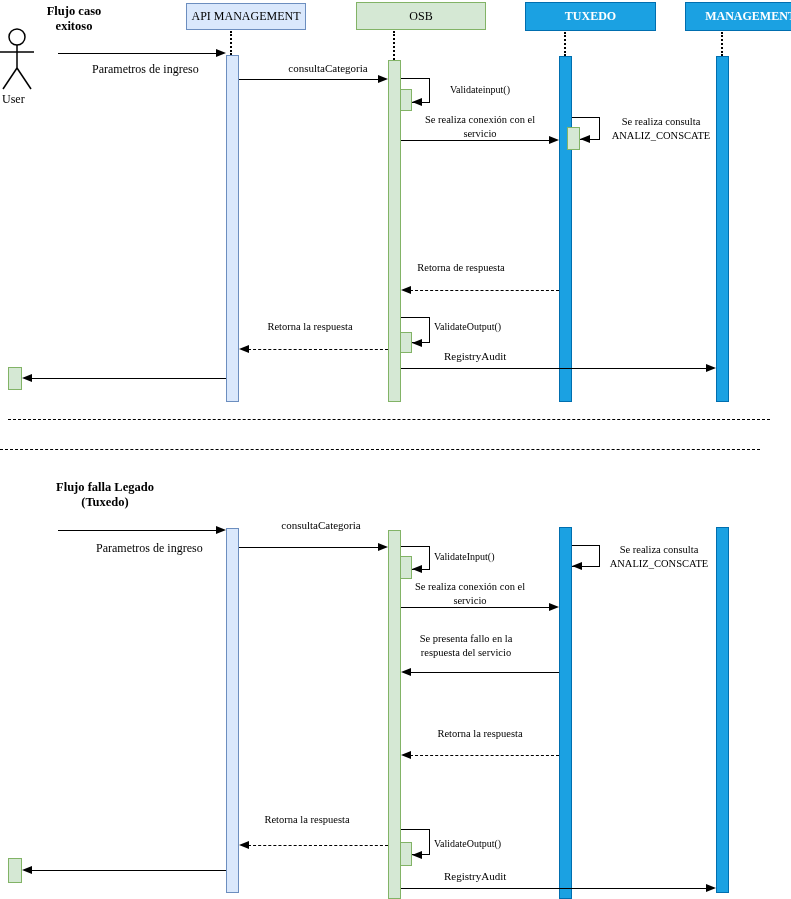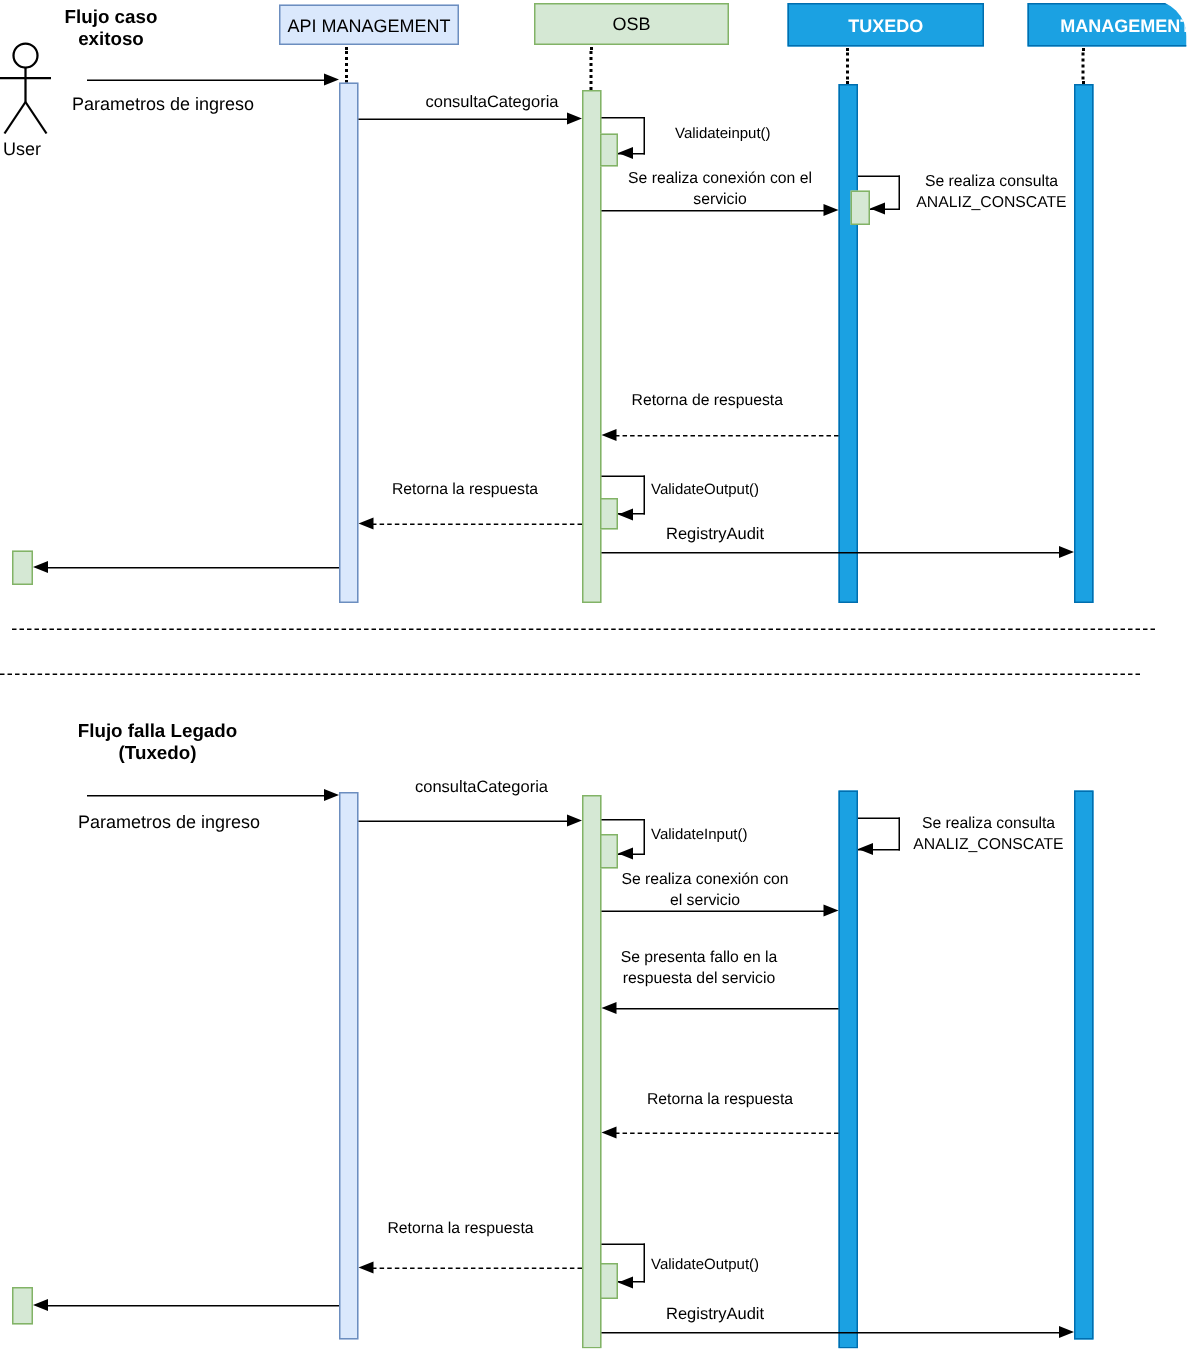--- a/index.html
+++ b/index.html
@@ -1,18 +1,18 @@
 <!DOCTYPE html>
 <html><head>
 <meta charset="utf-8">
 <style>
   html,body{margin:0;padding:0;background:#fff;}
   #canvas{
     position:relative;width:791px;height:899px;overflow:hidden;background:#fff;
-    font-family:Liberation Sans, sans-serif;color:#000;font-size:11px;border-radius:24px;
+    font-family:Liberation Serif, serif;color:#000;font-size:11px;
   }
   .abs{position:absolute;}
   
   .head-box{
     position:absolute;display:flex;align-items:center;justify-content:center;
     font-size:12px;border:1px solid;box-sizing:border-box;text-align:center;margin-left:26px;
   }
   .hb-api{background:#dae8fc;border-color:#6c8ebf;color:#000;}
   .hb-osb{background:#d5e8d4;border-color:#82b366;color:#000;}
   .hb-blue{background:#1ba1e2;border-color:#006eaf;color:#fff;font-weight:bold;text-align:center;}
@@ -28,21 +28,21 @@
   .line-h{position:absolute;height:0;border-top:2px solid #000;}
   .line-h.thin{border-top-width:1.5px;}
   .line-h.dash{border-top:1.4px dashed #000;}
   .ah{position:absolute;width:0;height:0;border-top:4.5px solid transparent;border-bottom:4.5px solid transparent;}
   .ah.r{border-left:10px solid #000;}
   .ah.l{border-right:10px solid #000;}
   
   .loop{position:absolute;box-sizing:border-box;border:1.4px solid #000;border-left:none;background:transparent;}
   
   .lbl{position:absolute;white-space:nowrap;font-size:11px;}
-  .lbl-lg{font-size:12px;}
+  .lbl-lg{font-size:12px;margin-left:44px;}
   .lbl-sm{font-size:10px;}
   .note{position:absolute;font-size:10.5px;text-align:center;line-height:1.3;}
   .title{position:absolute;font-weight:bold;font-size:12.5px;text-align:center;line-height:1.2;}
   .title span{display:block;}
   .sep{position:absolute;height:0;border-top:1.6px dashed #000;}
   .actor-label{position:absolute;font-size:12px;}
   svg{display:block;}
 </style>
 </head>
 <body>
@@ -106,21 +106,21 @@
   <div class="ah r" style="left:549px;top:136px;"></div>
 
   <div class="loop" style="left:572px;top:117px;width:28px;height:23px;"></div>
   <div class="ah l" style="left:580px;top:135px;"></div>
   <div class="act-green" style="left:567px;top:127px;width:13px;height:23px;"></div>
   <div class="note lbl-sm" style="left:608px;top:115px;width:106px;">
     <span style="display:block;">Se realiza consulta</span>
     <span style="display:block;">ANALIZ_CONSCATE</span>
   </div>
 
-  <div class="note" style="left:400px;top:261px;width:122px;text-align:right;">Retorna de respuesta</div>
+  <div class="note" style="left:400px;top:261px;width:122px;">Retorna de respuesta</div>
   <div class="line-h dash" style="left:410px;top:290px;width:149px;"></div>
   <div class="ah l" style="left:401px;top:286px;"></div>
 
   <div class="loop" style="left:401px;top:317px;width:29px;height:26px;"></div>
   <div class="ah l" style="left:412px;top:339px;"></div>
   <div class="act-green" style="left:400px;top:332px;width:12px;height:21px;"></div>
   <div class="lbl lbl-sm" style="left:434px;top:321px;">ValidateOutput()</div>
 
   <div class="note" style="left:252px;top:320px;width:116px;">Retorna la respuesta</div>
   <div class="line-h dash" style="left:248px;top:349px;width:140px;"></div>

